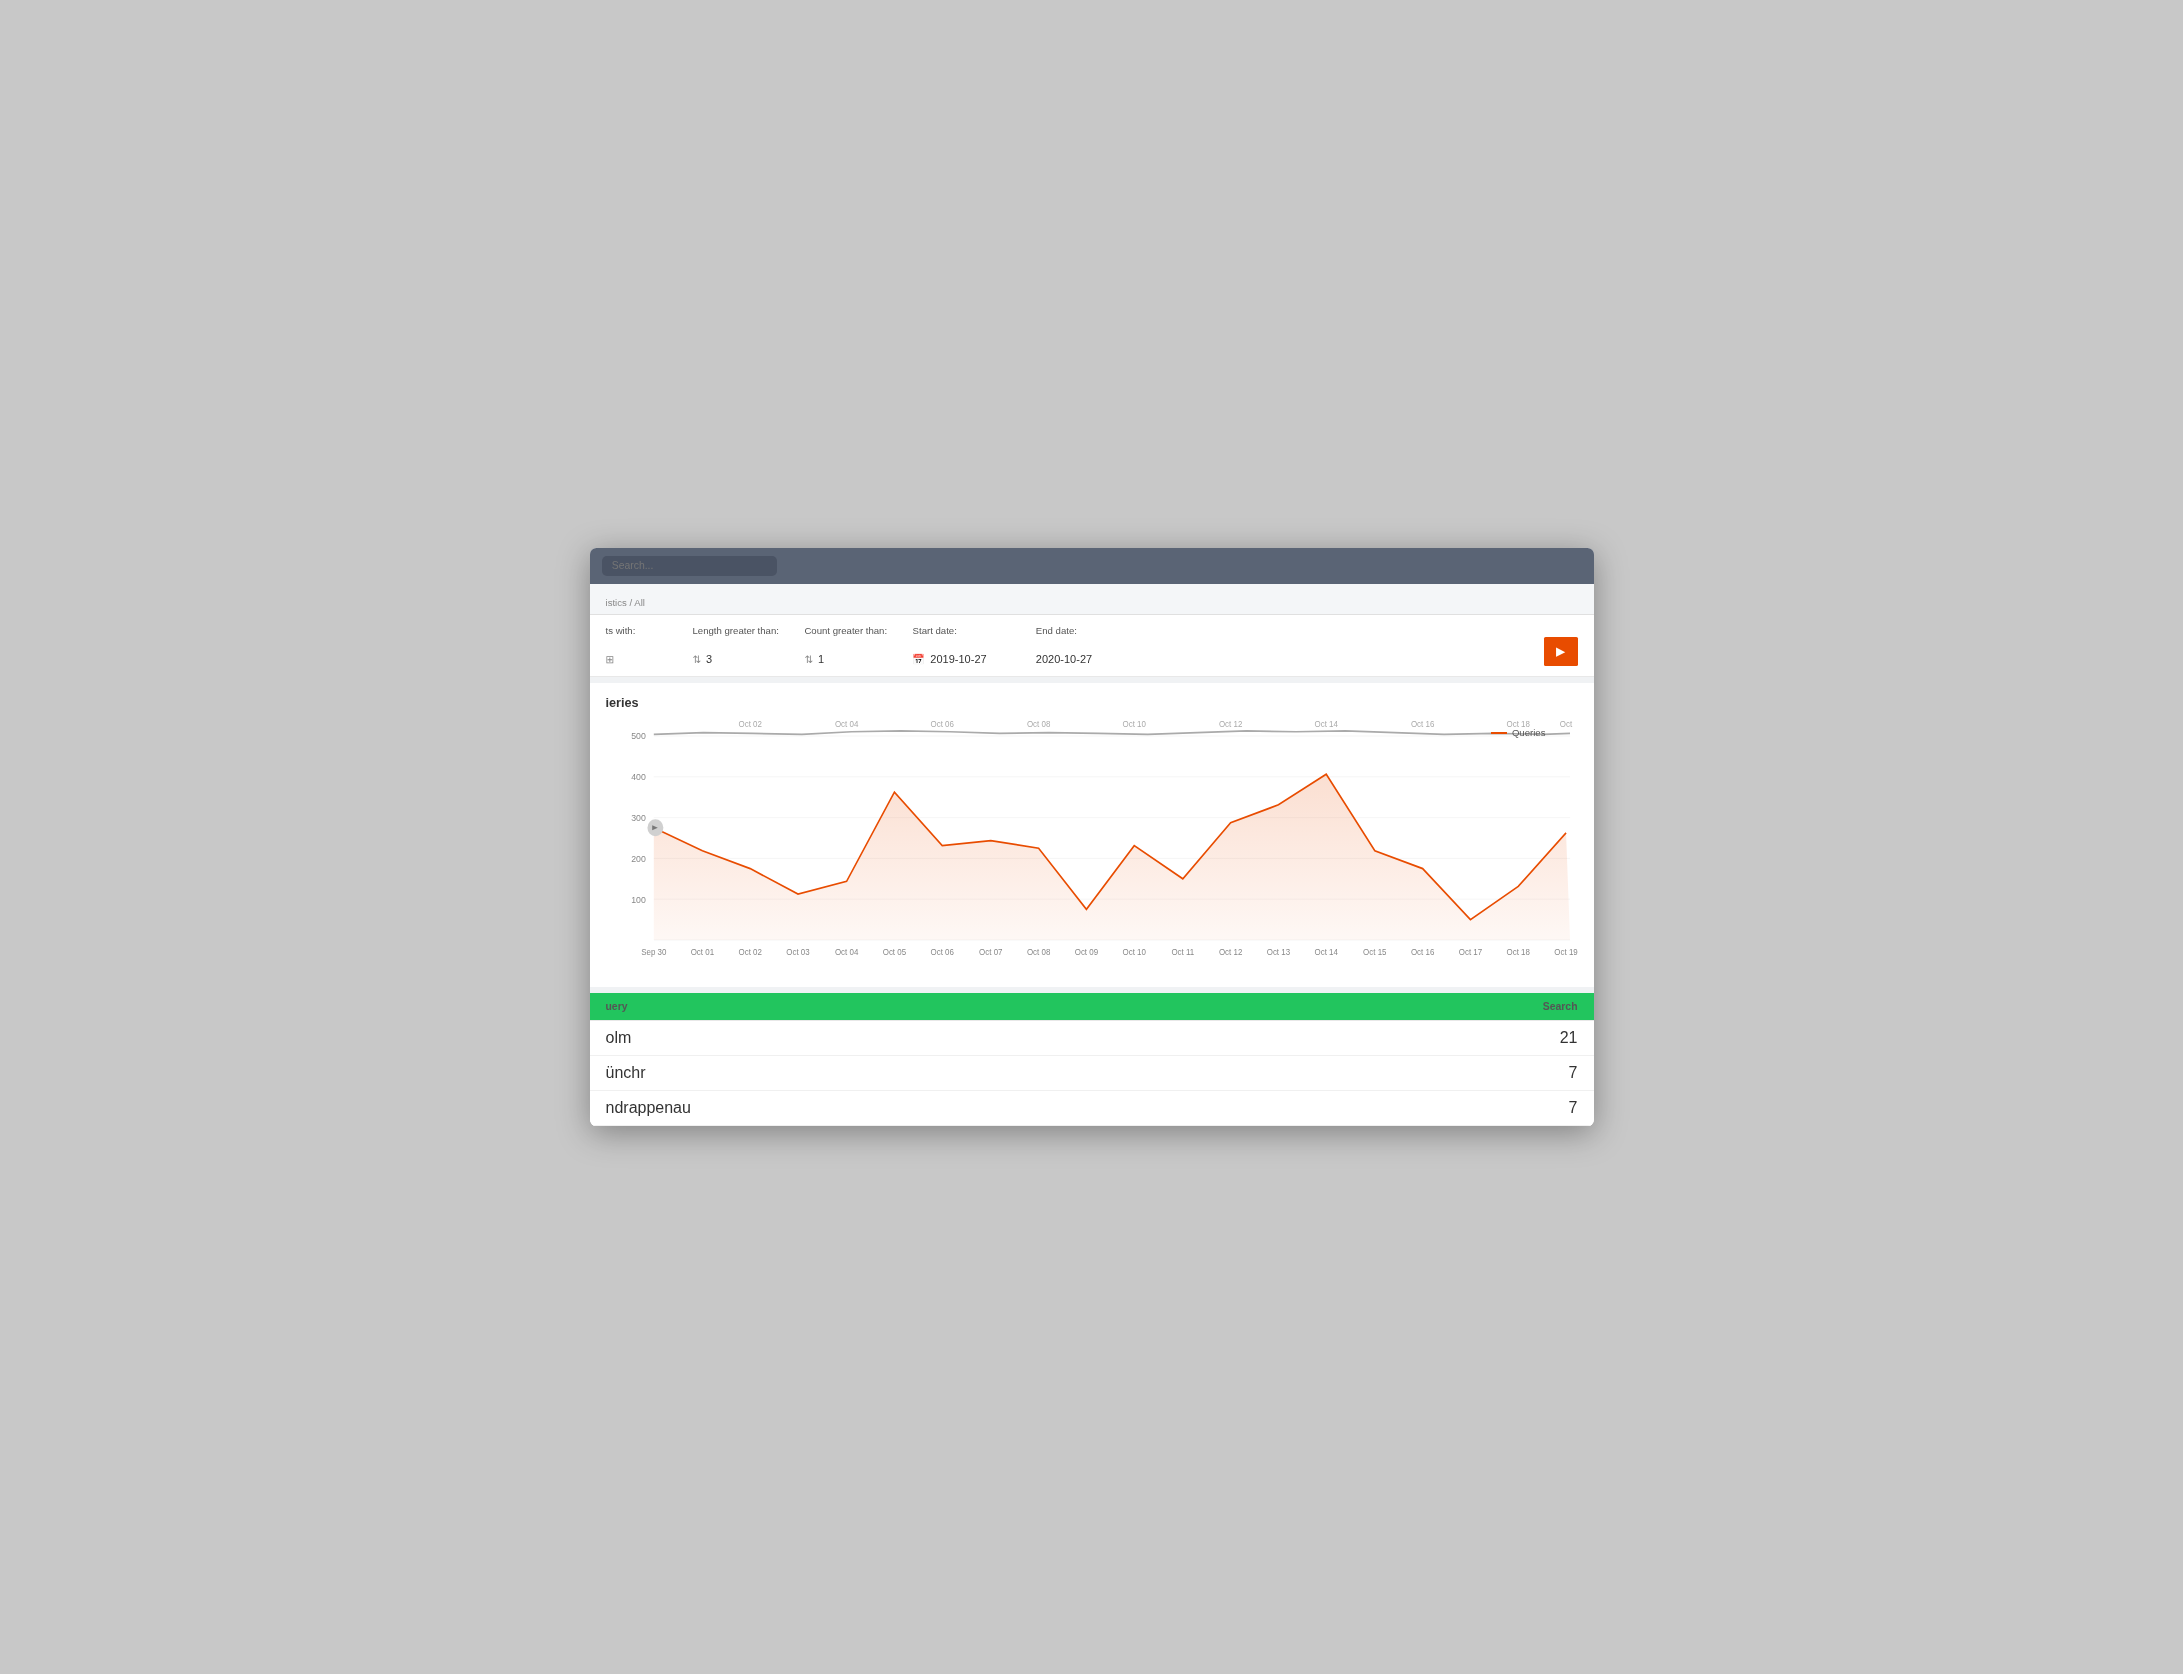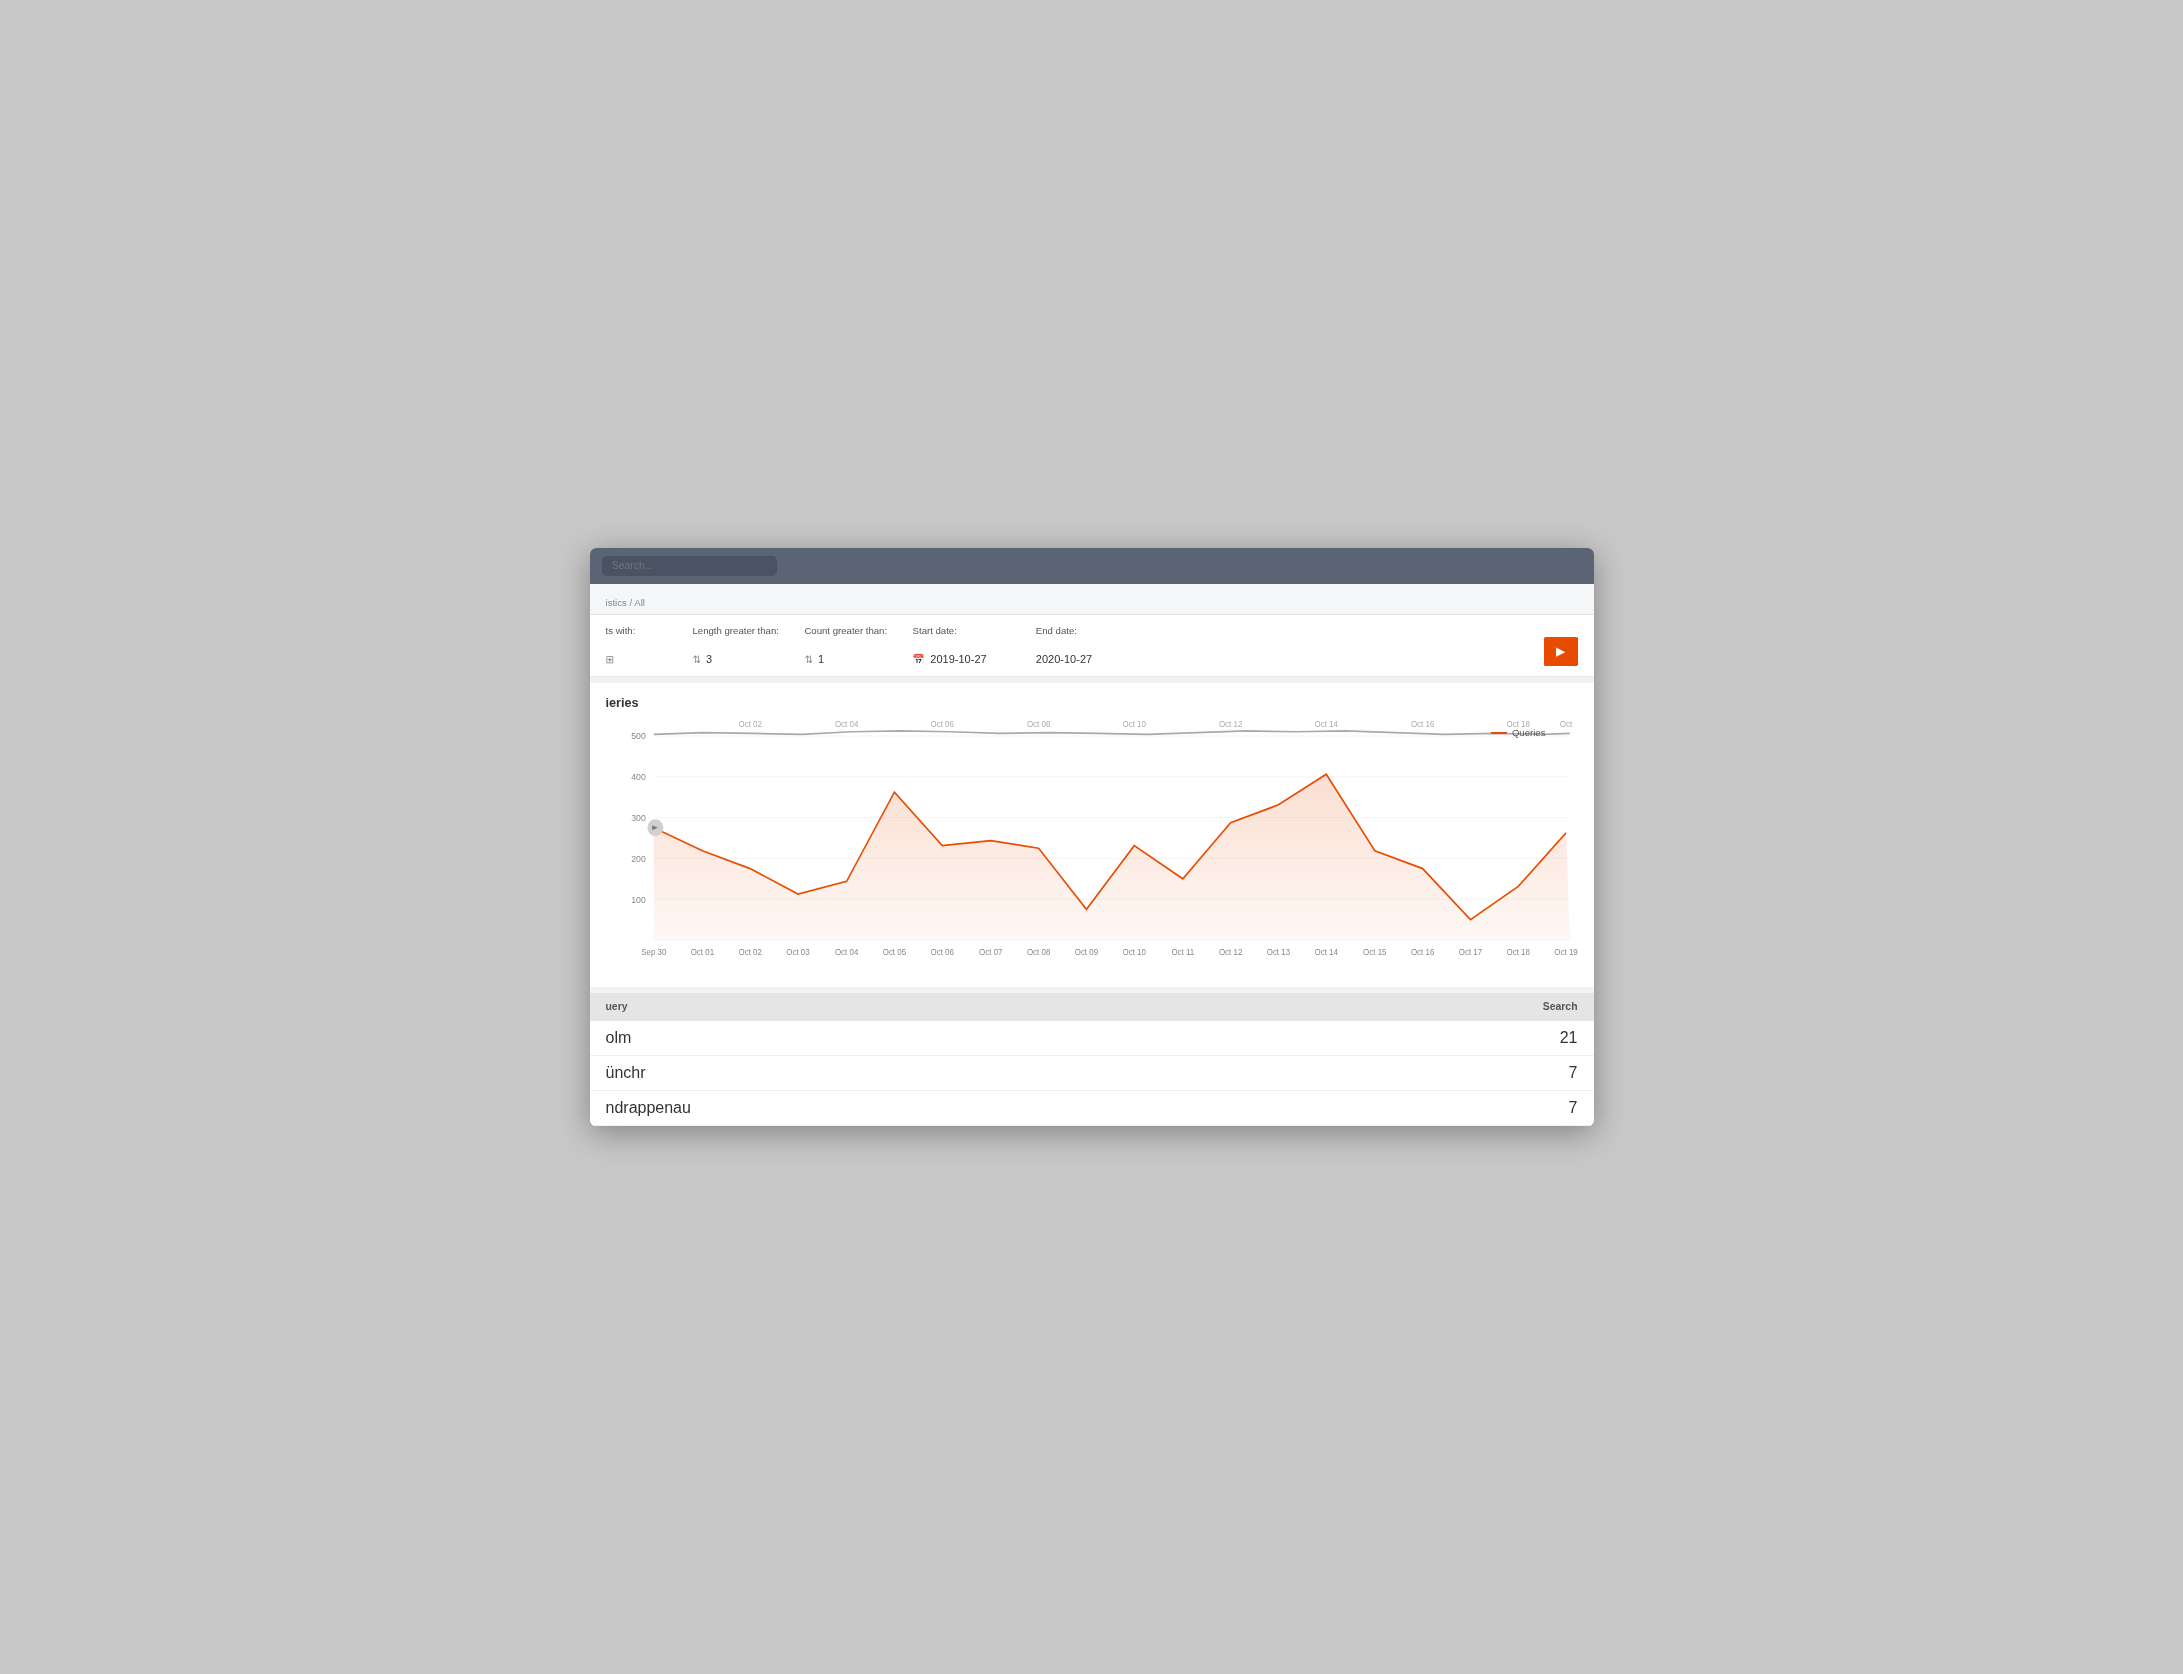--- a/index.html
+++ b/index.html
@@ -149,21 +149,21 @@
       width: 100%;
       border-collapse: collapse;
     }
     .data-table th {
       text-align: left;
       padding: 8px 16px;
       font-size: 10.4px;
       font-weight: 600;
       color: #555;
       border-bottom: 0.8px solid #e8e8e8;
-      background: #e5e5e5;
+      background: #22c55e;
     }
     .data-table th.right { text-align: right; }
     .data-table td {
       padding: 8px 16px;
       font-size: 16px;
       color: #333;
       border-bottom: 0.8px solid #f0f0f0;
       margin-left: 17px;
     }
     .data-table td.right { text-align: right; }

